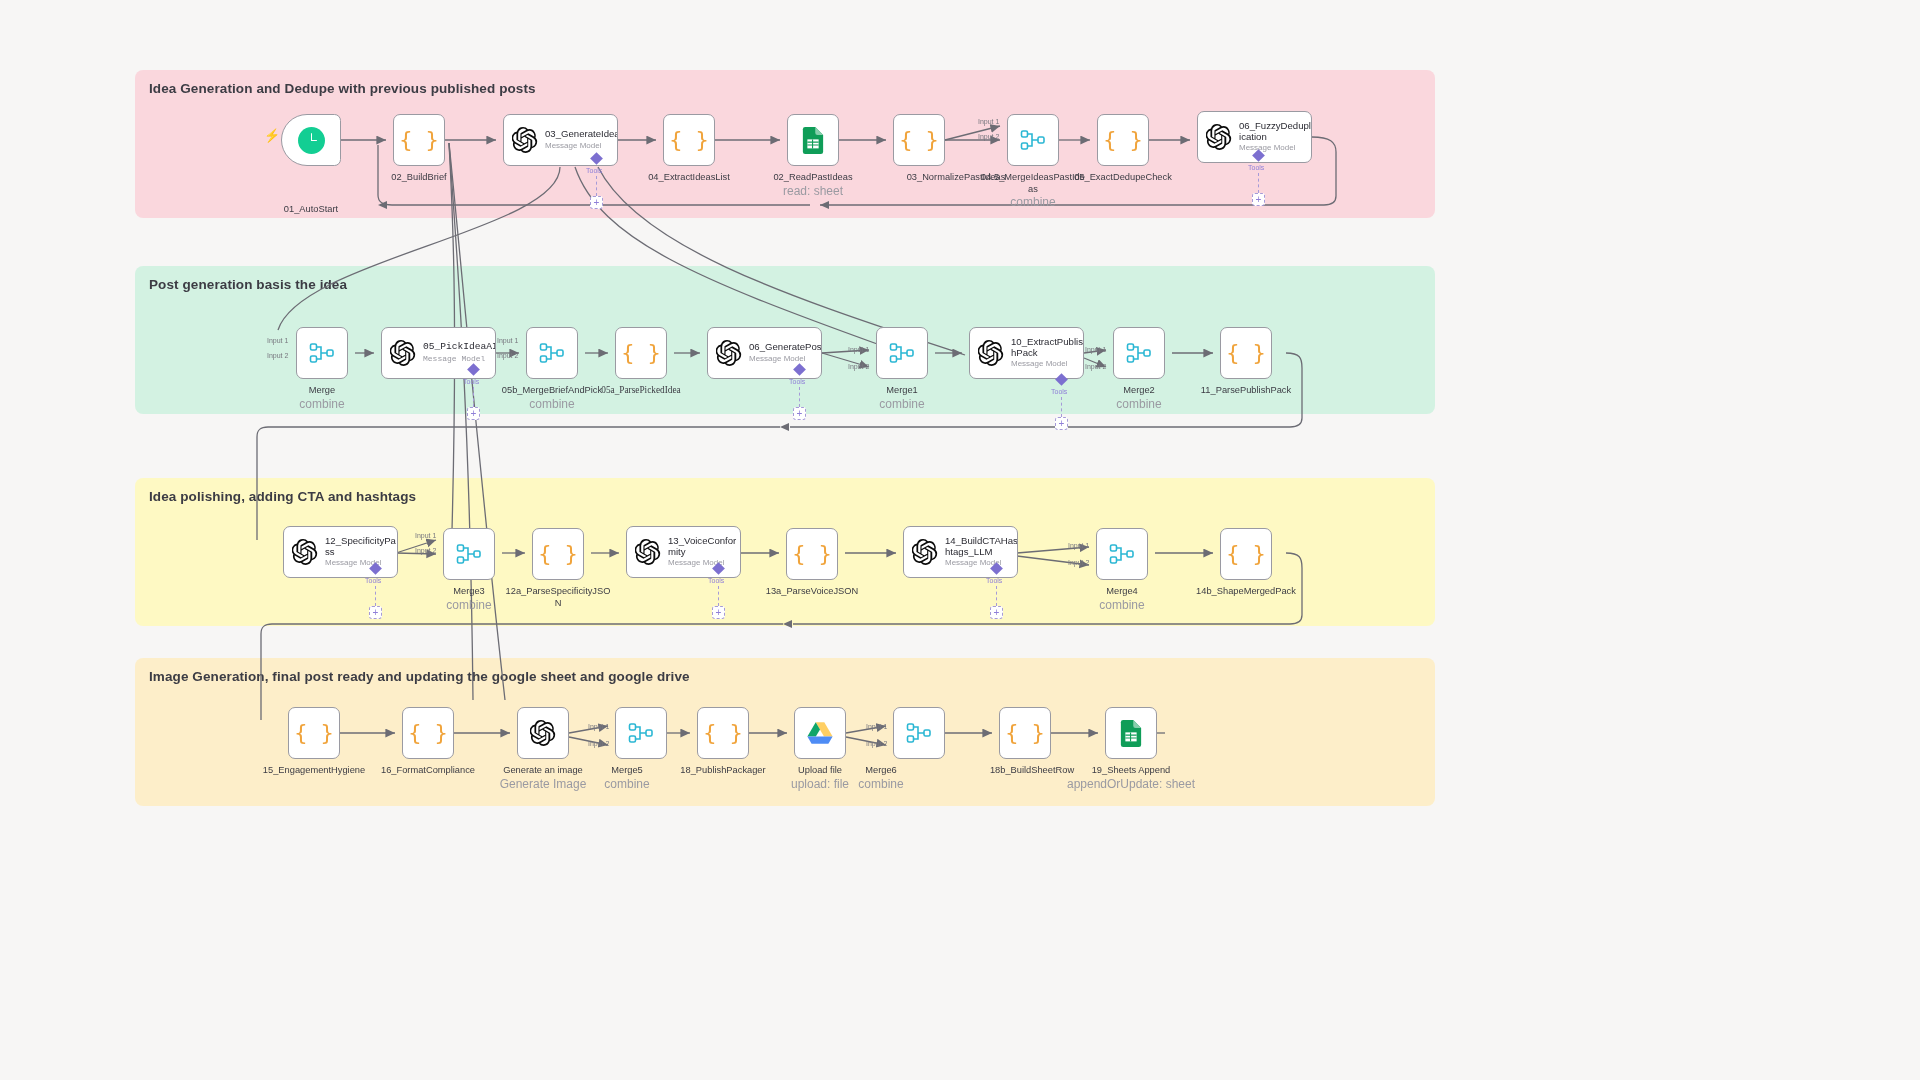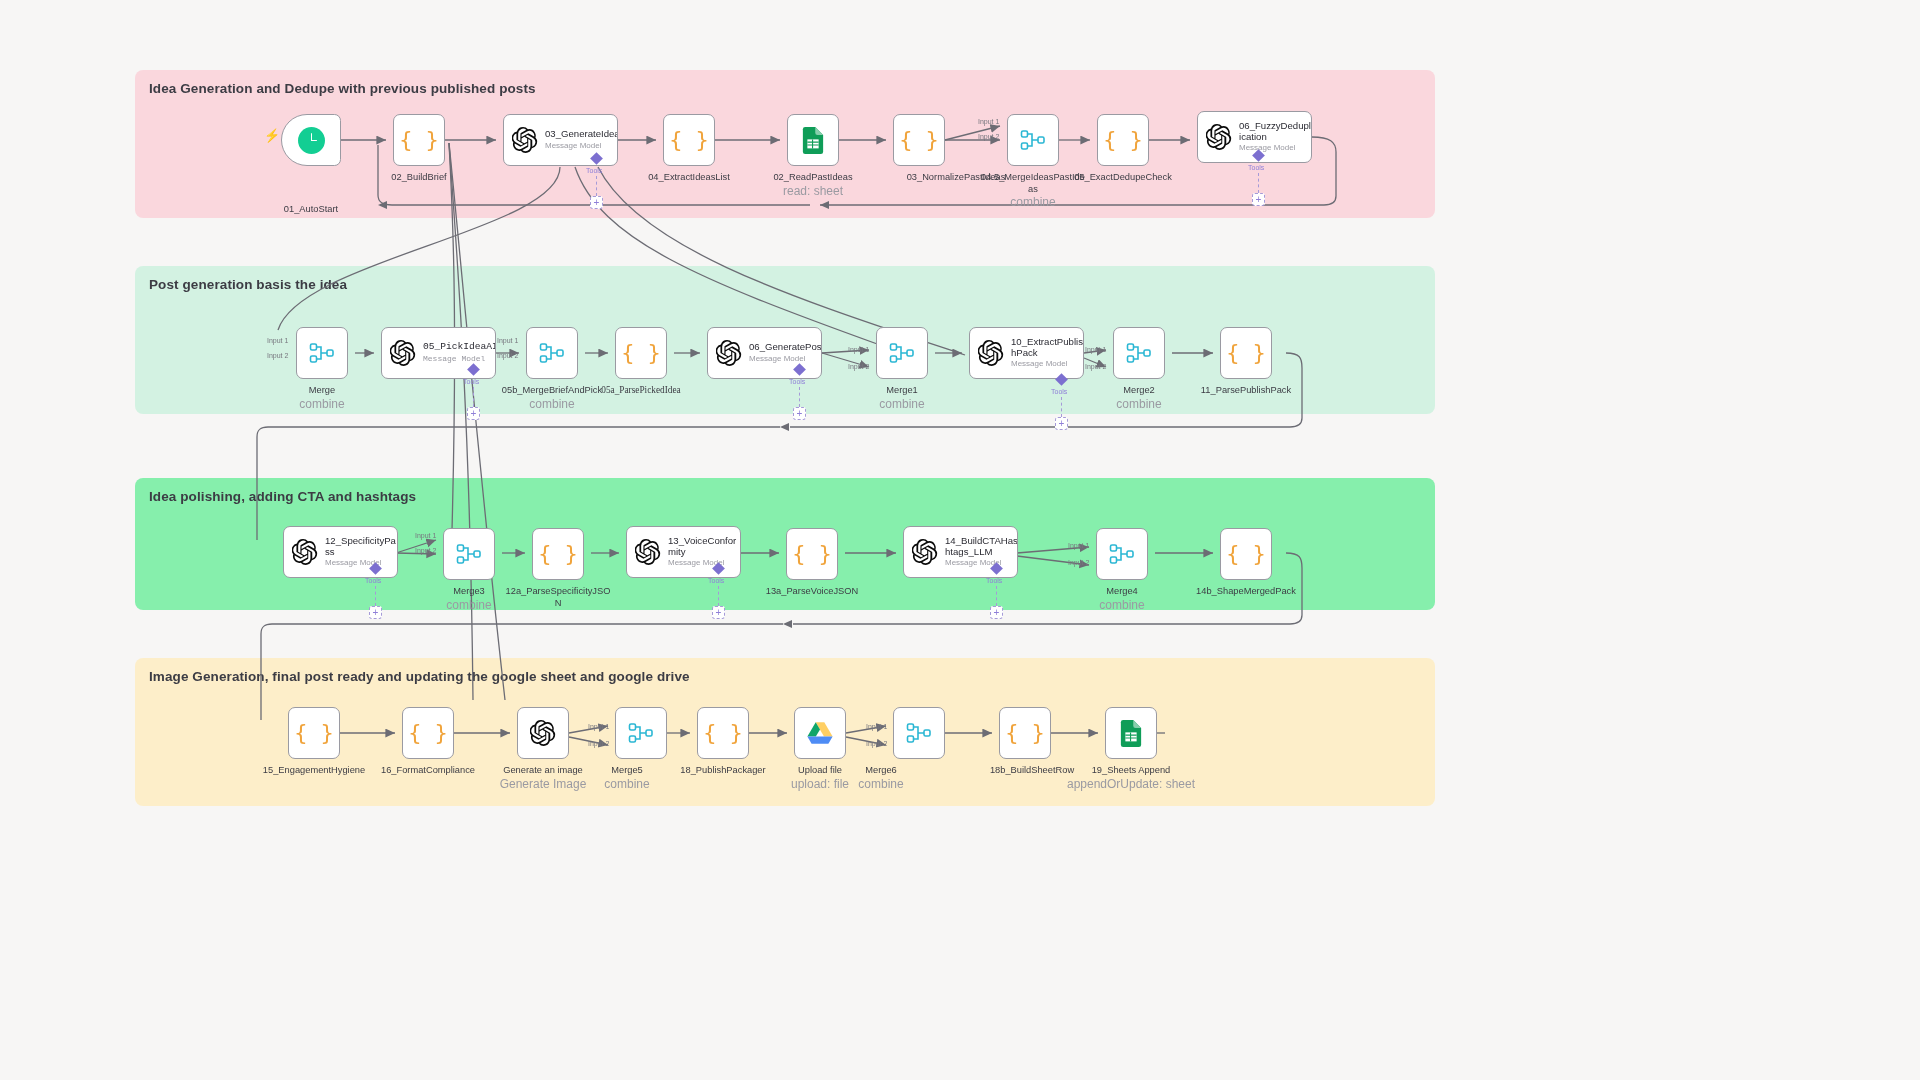--- a/index.html
+++ b/index.html
@@ -130,21 +130,21 @@
 
 <div id="canvas">
 
   <div id="groups-layer">
       <div class="group" style="left: 135px; top: 70px; width: 1300px; height: 148px; background: rgb(250, 215, 221);">
         <div class="group-title">Idea Generation and Dedupe with previous published posts</div>
       </div>
       <div class="group" style="left: 135px; top: 266px; width: 1300px; height: 148px; background: rgb(211, 242, 226);">
         <div class="group-title">Post generation basis the idea</div>
       </div>
-      <div class="group" style="left: 135px; top: 478px; width: 1300px; height: 132px; background: #86efac;">
+      <div class="group" style="left: 135px; top: 478px; width: 1300px; height: 148px; background: #fef9c3;">
         <div class="group-title">Idea polishing, adding CTA and hashtags</div>
       </div>
       <div class="group" style="left: 135px; top: 658px; width: 1300px; height: 148px; background: rgb(253, 238, 201);">
         <div class="group-title">Image Generation, final post ready and updating the google sheet and google drive</div>
       </div>
     </div>
 
   <svg class="edges" viewBox="0 0 1920 1080">
     <defs>
       <marker id="arw" markerWidth="9" markerHeight="9" refX="7.4" refY="3.4" orient="auto">

